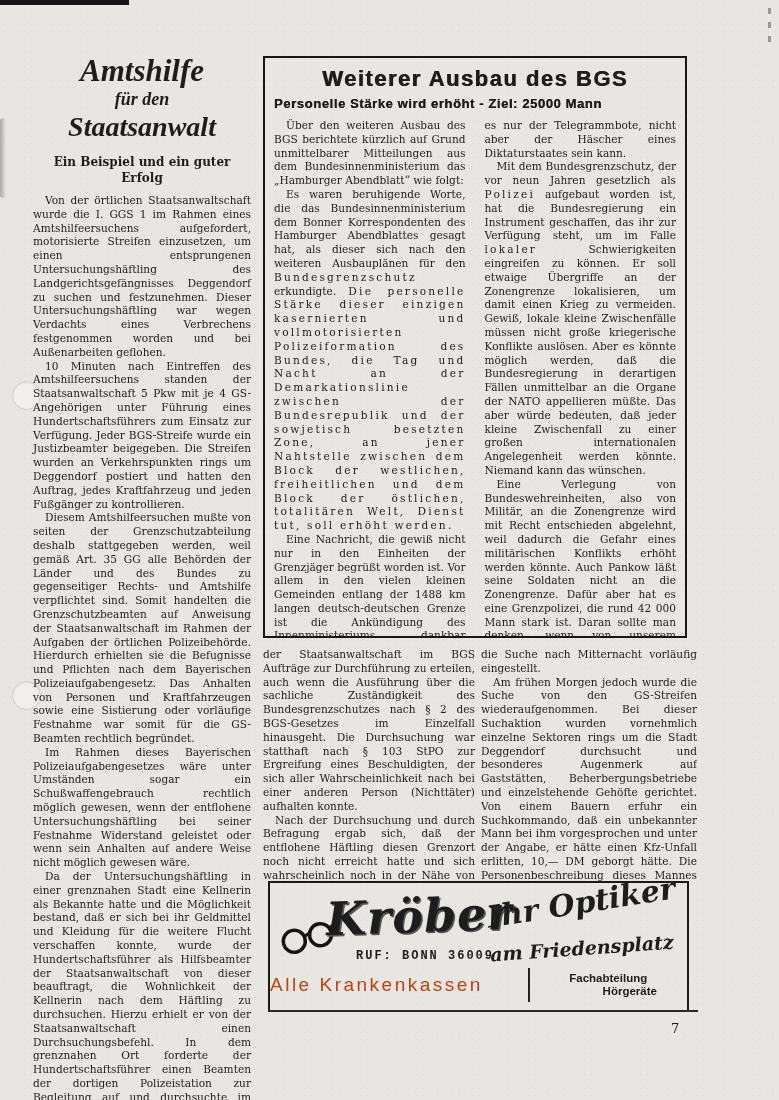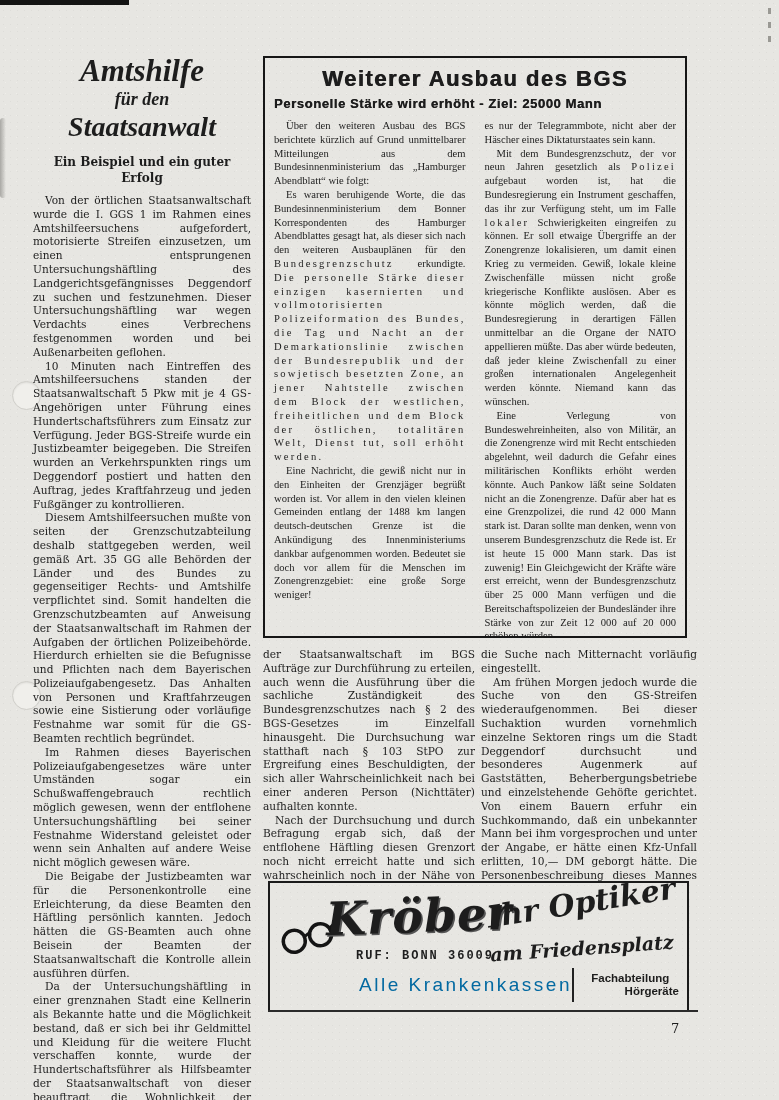--- a/index.html
+++ b/index.html
@@ -34,21 +34,21 @@
   .no-indent{text-indent:0;}
 
   
   .bgs-box{position:absolute;left:263px;top:56px;width:424px;height:582px;
     border:2px solid #161616;box-sizing:border-box;padding:6px 9px 0 9px;overflow:hidden;}
   .bgs-title{font-family:"Liberation Sans",sans-serif;font-weight:bold;font-size:22px;
     letter-spacing:1.5px;text-align:center;margin:2px 0 4px 0;
     text-shadow:0.6px 0 0 currentColor;}
   .bgs-subtitle{font-family:"Liberation Sans",sans-serif;font-weight:bold;font-size:13px;
     letter-spacing:0.6px;margin:0 0 8px 0;text-shadow:0.3px 0 0 currentColor;}
-  .bgs-cols{display:flex;gap:19px;font-family:Liberation Serif, serif;}
+  .bgs-cols{display:flex;gap:19px;}
   .bgs-col{width:196px;}
   .sperr{letter-spacing:2.2px;}
 
   
   .cont-col1{position:absolute;left:263px;top:648px;width:212px;height:234px;overflow:hidden;}
   .cont-col2{position:absolute;left:481px;top:648px;width:216px;height:234px;overflow:hidden;}
 
   
   .ad-box{position:absolute;left:268px;top:881px;width:421px;height:131px;
     border:2px solid #1a1a1a;box-sizing:border-box;overflow:hidden;}
@@ -57,22 +57,22 @@
   .ad-brand{position:absolute;left:48px;top:0px;font-family:"DejaVu Serif",serif;
     font-weight:bold;font-style:italic;font-size:46px;letter-spacing:1px;
     text-shadow:1.5px 1.5px 0 #555;transform:rotate(-2deg);}
   .ad-phone{position:absolute;left:78px;top:60px;font-family:Liberation Mono, monospace;
     font-weight:bold;font-size:12px;letter-spacing:2px;}
   .ad-optiker{position:absolute;left:208px;top:-4px;font-family:"DejaVu Serif",serif;
     font-style:italic;font-weight:bold;font-size:30px;transform:rotate(-9deg);white-space:nowrap;}
   .ad-platz{position:absolute;left:212px;top:48px;font-family:"DejaVu Serif",serif;
     font-style:italic;font-weight:bold;font-size:19px;transform:rotate(-4deg);white-space:nowrap;}
   .ad-bottom{position:absolute;left:0;bottom:8px;width:100%;display:flex;align-items:center;}
-  .ad-kassen{width:258px;text-align:right;font-family:"Liberation Sans",sans-serif;
-    font-size:19px;letter-spacing:2.5px;color:#0369a1;padding-left:44px;}
+  .ad-kassen{width:258px;text-align:left;font-family:"Liberation Sans",sans-serif;
+    font-size:19px;letter-spacing:2.5px;color:#c2410c;}
   .ad-sep{width:1.5px;height:34px;background:#222;}
   .ad-dept{flex:1;text-align:center;font-family:"Liberation Sans",sans-serif;
     font-weight:bold;font-size:11.5px;line-height:13.5px;}
   .ad-dept .l2{padding-left:22px;margin-left:21px;}
 
   .bottom-rule{position:absolute;left:268px;top:1010px;width:430px;height:1.5px;background:#2a2a2a;}
   .page-number{position:absolute;left:671px;top:1021px;font-size:13px;}
 </style>
 </head>
 <body>
@@ -87,21 +87,20 @@
 
 <div class="left-col">
   <p class="la-title1">Amtshilfe</p>
   <p class="la-title2">für den</p>
   <p class="la-title3">Staatsanwalt</p>
   <p class="la-sub last">Ein Beispiel und ein guter Erfolg</p>
   <p class="body-p">Von der örtlichen Staatsanwaltschaft wurde die I. GGS 1 im Rahmen eines Amtshilfeersuchens aufgefordert, motorisierte Streifen einzusetzen, um einen entsprungenen Untersuchungshäftling des Landgerichtsgefängnisses Deggendorf zu suchen und festzunehmen. Dieser Untersuchungshäftling war wegen Verdachts eines Verbrechens festgenommen worden und bei Außenarbeiten geflohen.</p>
   <p class="body-p">10 Minuten nach Eintreffen des Amtshilfeersuchens standen der Staatsanwaltschaft 5 Pkw mit je 4 GS-Angehörigen unter Führung eines Hundertschaftsführers zum Einsatz zur Verfügung. Jeder BGS-Streife wurde ein Justizbeamter beigegeben. Die Streifen wurden an Verkehrspunkten rings um Deggendorf postiert und hatten den Auftrag, jedes Kraftfahrzeug und jeden Fußgänger zu kontrollieren.</p>
   <p class="body-p">Diesem Amtshilfeersuchen mußte von seiten der Grenzschutzabteilung deshalb stattgegeben werden, weil gemäß Art. 35 GG alle Behörden der Länder und des Bundes zu gegenseitiger Rechts- und Amtshilfe verpflichtet sind. Somit handelten die Grenzschutzbeamten auf Anweisung der Staatsanwaltschaft im Rahmen der Aufgaben der örtlichen Polizeibehörde. Hierdurch erhielten sie die Befugnisse und Pflichten nach dem Bayerischen Polizeiaufgabengesetz. Das Anhalten von Personen und Kraftfahrzeugen sowie eine Sistierung oder vorläufige Festnahme war somit für die GS-Beamten rechtlich begründet.</p>
   <p class="body-p">Im Rahmen dieses Bayerischen Polizeiaufgabengesetzes wäre unter Umständen sogar ein Schußwaffengebrauch rechtlich möglich gewesen, wenn der entflohene Untersuchungshäftling bei seiner Festnahme Widerstand geleistet oder wenn sein Anhalten auf andere Weise nicht möglich gewesen wäre.</p>
-  <p class="body-p">Die Beigabe der Justizbeamten war für die Personenkontrolle eine Erleichterung, da diese Beamten den Häftling persönlich kannten. Jedoch hätten die GS-Beamten auch ohne Beisein der Beamten der Staatsanwaltschaft die Kontrolle allein ausführen dürfen.</p>
   <p class="body-p">Da der Untersuchungshäftling in einer grenznahen Stadt eine Kellnerin als Bekannte hatte und die Möglichkeit bestand, daß er sich bei ihr Geldmittel und Kleidung für die weitere Flucht verschaffen konnte, wurde der Hundertschaftsführer als Hilfsbeamter der Staatsanwaltschaft von dieser beauftragt, die Wohnlichkeit der Kellnerin nach dem Häftling zu durchsuchen. Hierzu erhielt er von der Staatsanwaltschaft einen Durchsuchungsbefehl. In dem grenznahen Ort forderte der Hundertschaftsführer einen Beamten der dortigen Polizeistation zur Begleitung auf und durchsuchte im Beisein des Gastwirts und der Kellnerin die Zimmer derselben.</p>
 
 </div>
 
 <div class="bgs-box">
   <p class="bgs-title">Weiterer Ausbau des BGS</p>
   <p class="bgs-subtitle">Personelle Stärke wird erhöht - Ziel: 25000 Mann</p>
   <div class="bgs-cols">
     <div class="bgs-col">
       <p class="body-p">Über den weiteren Ausbau des BGS berichtete kürzlich auf Grund unmittelbarer Mitteilungen aus dem Bundesinnenministerium das „Hamburger Abendblatt“ wie folgt:</p>

